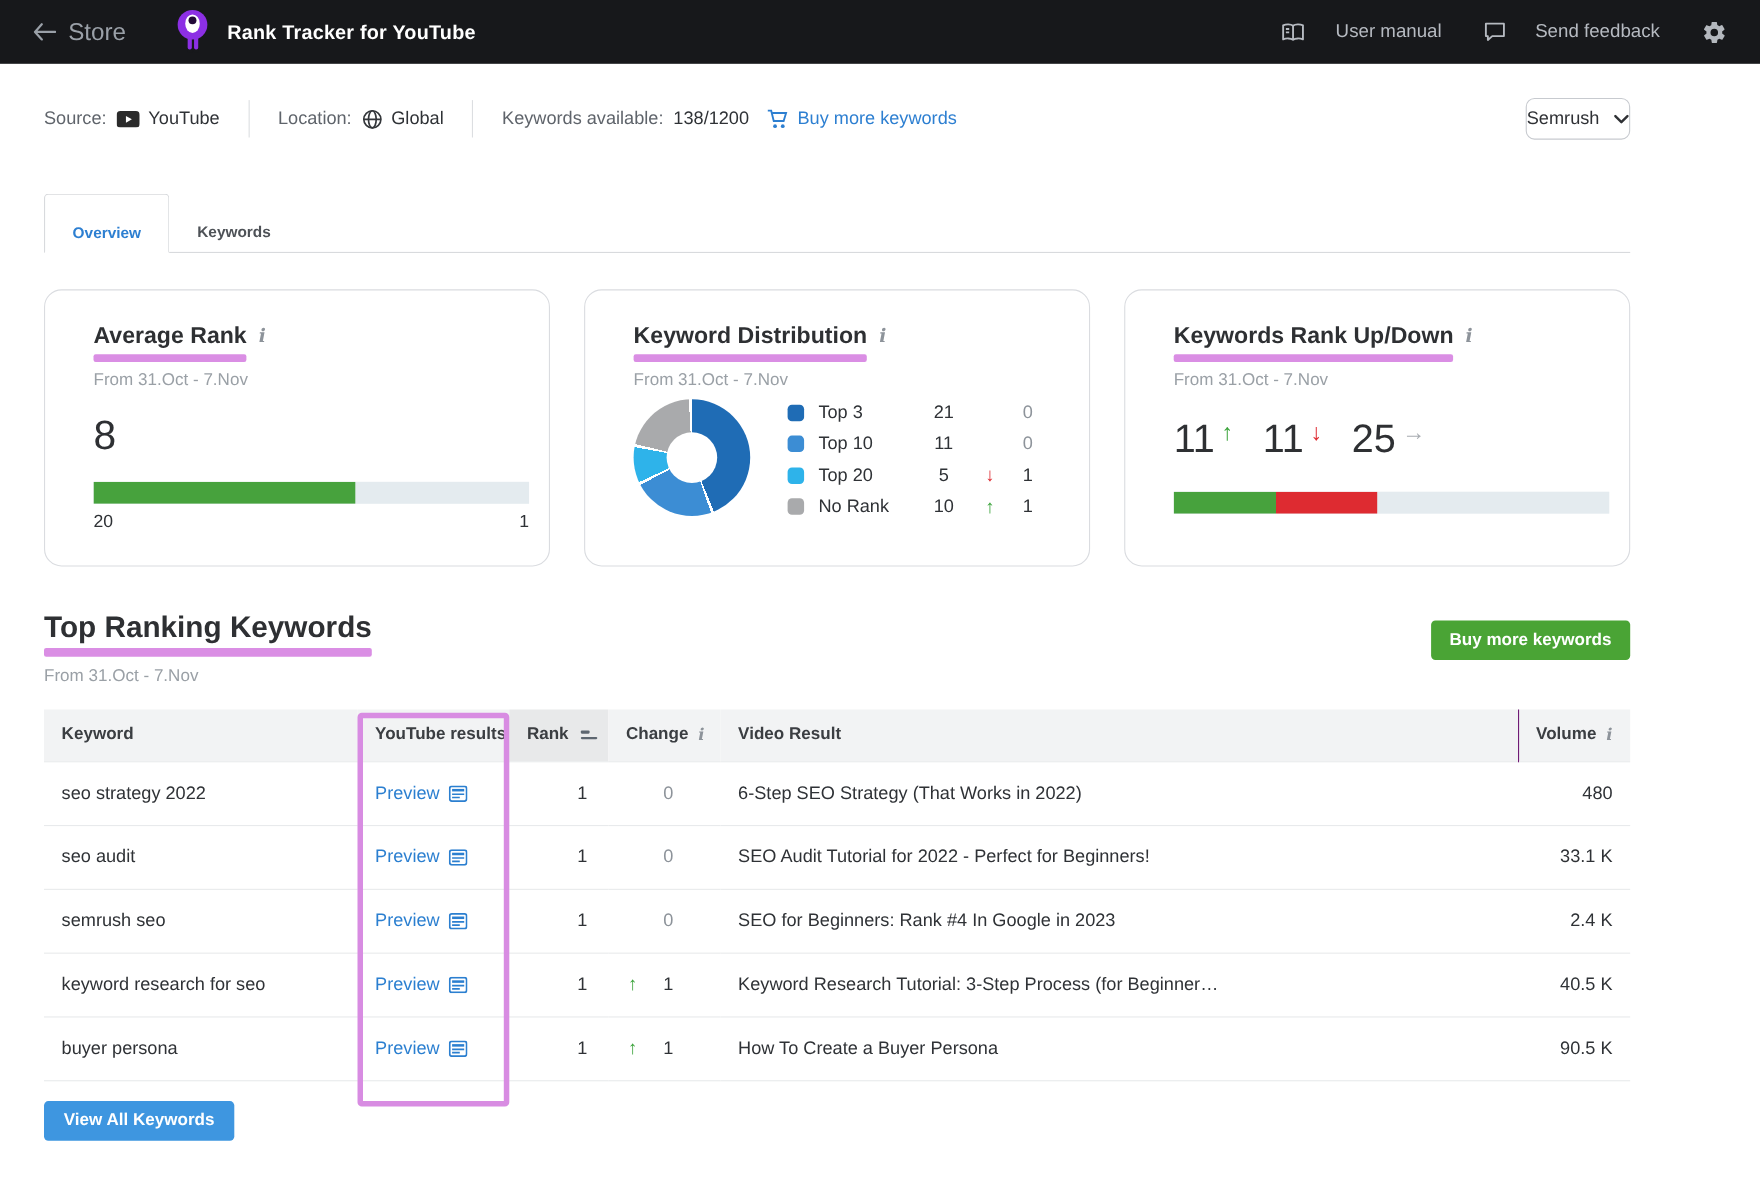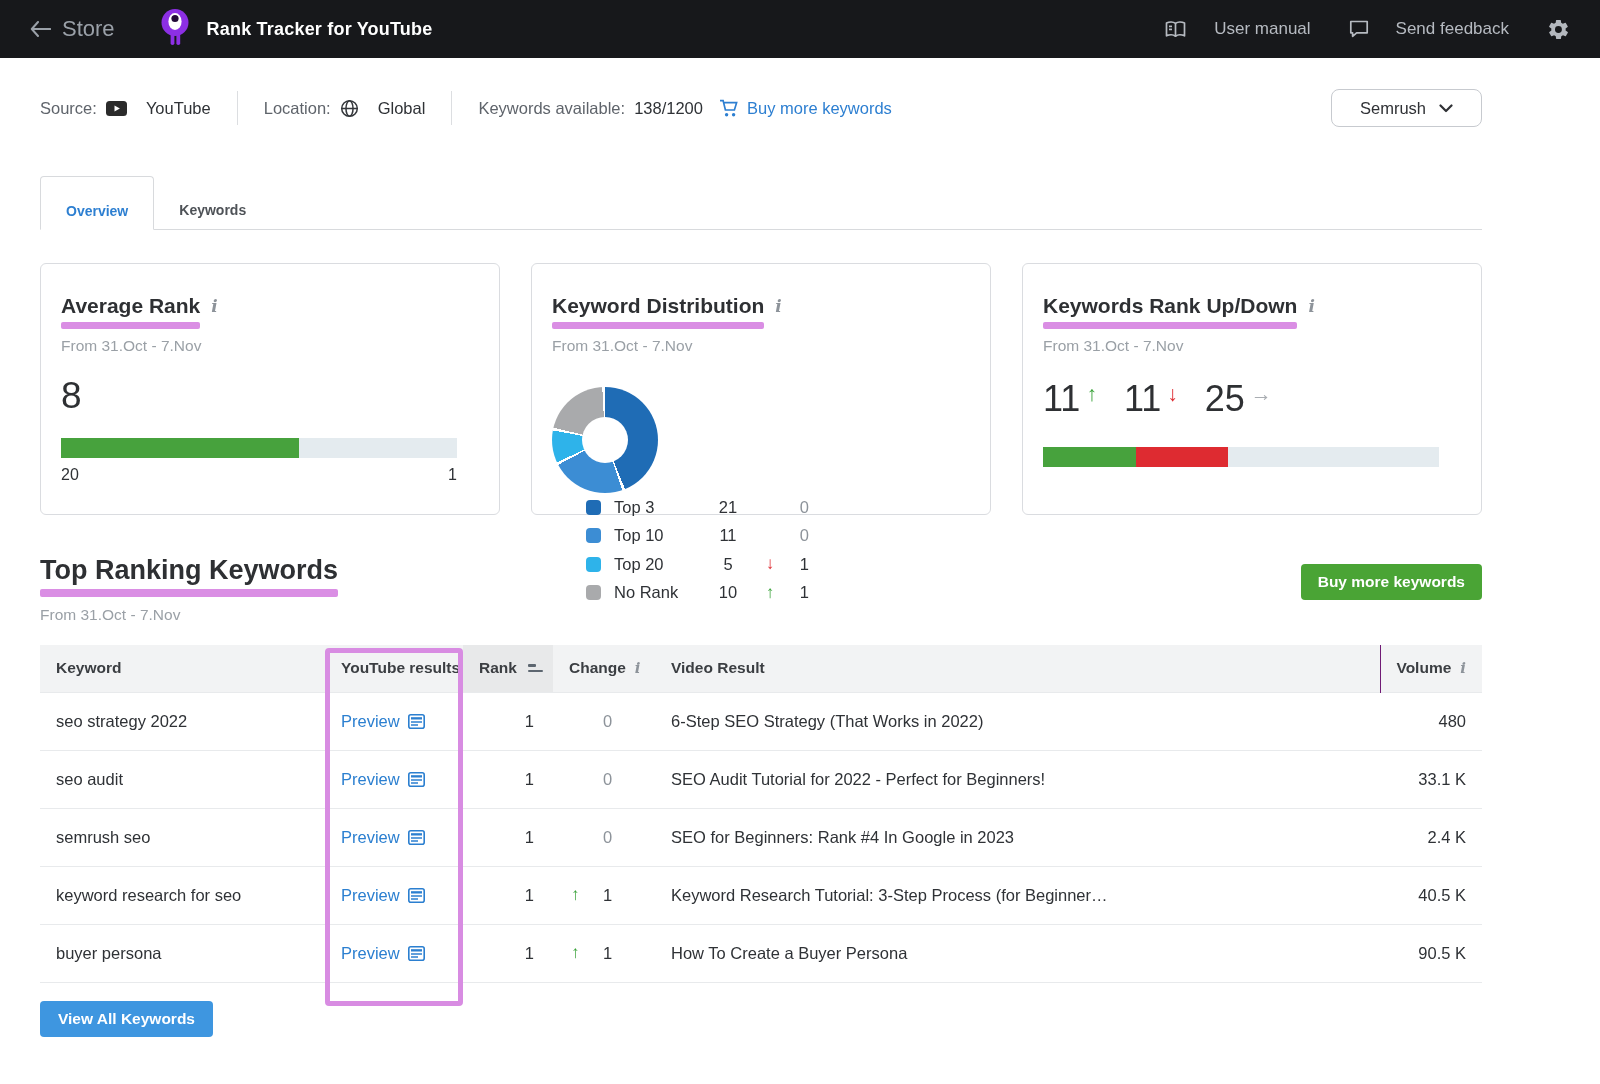--- a/index.html
+++ b/index.html
@@ -23,58 +23,58 @@
   .topbar-link { display:flex; align-items:center; gap:27px; cursor:pointer; }
   .gear-btn { display:flex; cursor:pointer; }
 
   
   .content { margin-left:40px; width:1442px; }
 
   .infobar { margin-top:30px; height:40px; display:flex; align-items:center; justify-content:space-between; }
   .infobar-left { display:flex; align-items:center; font-size:16.5px; }
   .info-group { display:flex; gap:9px; }
   .info-label { color:#5f646b; }
-  .info-value { color:#2f3236; display:flex; align-items:center; gap:19px; }
+  .info-value { color:#2f3236; display:flex; align-items:center; gap:8px; }
   .vdivider { width:1px; height:34px; background:#dcdee1; margin:0 26px; }
   .buy-link { color:#2d7fd1; display:flex; align-items:center; gap:8px; margin-left:16px; cursor:pointer; }
   .semrush-btn {
-    border:1px solid #c7cacf; border-radius:8px; height:38px; padding:0 28px;
+    border:1px solid #c7cacf; border-radius:8px; height:38px; padding:0 0;
     display:flex; align-items:center; gap:13px; font-size:16.5px; color:#2f3135;
     background:#fff; cursor:pointer; font-family:inherit;
   }
 
   
   .tabs { margin-top:48px; display:flex; border-bottom:1px solid #d8dadd; }
   .tab { padding:26px 25px 10px; font-size:14px; font-weight:700; cursor:pointer; }
   .tab.active {
     color:#2d7fd1; border:1px solid #d8dadd; border-bottom:1px solid #fff;
     border-radius:4px 4px 0 0; margin-bottom:-1px; background:#fff;
   }
   .tab.inactive { color:#4e5257; }
 
   
   .cards { display:flex; gap:31px; margin-top:33px; }
-  .card { width:460px; height:252px; border:1px solid #dadce0; border-radius:6px; padding:30px 30px 0 20px; background:#fff; }
+  .card { width:460px; height:252px; border:1px solid #dadce0; border-radius:16px; padding:30px 30px 0 44px; background:#fff; }
   .card-title-row { display:flex; align-items:flex-start; }
   .title-wrap { display:inline-block; }
   .card-title { font-size:21px; font-weight:700; color:#2e3033; white-space:nowrap; }
   .hl-bar { height:7px; background:#da8ee4; border-radius:2px; margin-top:4px; }
   .i-icon {
     font-family:"DejaVu Serif","Liberation Serif",serif; font-style:italic; font-weight:700;
     color:#8d939a; font-size:17px; margin-left:11px; margin-top:2px; cursor:pointer;
   }
   .card-sub { color:#9aa0a6; font-size:15.5px; margin-top:8px; }
 
   .big-value { font-size:37px; color:#2e3033; margin-top:22px; line-height:1; }
   .hbar { width:396px; height:20px; display:flex; background:#e4ebef; overflow:hidden; margin-top:24px; }
   .hbar .seg-green { background:#47a23d; height:100%; }
   .hbar .seg-red { background:#de2b31; height:100%; }
   .bar-scale { width:396px; display:flex; justify-content:space-between; font-size:16px; color:#2f3236; margin-top:8px; }
 
-  .kd-body { display:flex; margin-top:30px;flex-direction:column; }
+  .kd-body { display:flex; margin-top:6px; }
   .donut { width:106px; height:106px; border-radius:50%; position:relative; flex:none; margin-top:2px; }
   .donut::after { content:""; position:absolute; inset:30px; background:#fff; border-radius:50%; }
   .legend { margin-left:34px; margin-top:0; }
   .legend-row { display:flex; align-items:center; height:28.5px; font-size:16.5px; }
   .bullet { width:15px; height:15px; border-radius:4px; margin-right:13px; flex:none; }
   .legend-label { width:95px; color:#2f3236; }
   .legend-val { width:38px; text-align:center; color:#2f3236; }
   .legend-arrow { width:46px; text-align:center; font-size:17px; font-weight:700; }
   .legend-change { width:16px; text-align:right; color:#2f3236; }
   .muted { color:#8d939a !important; }

